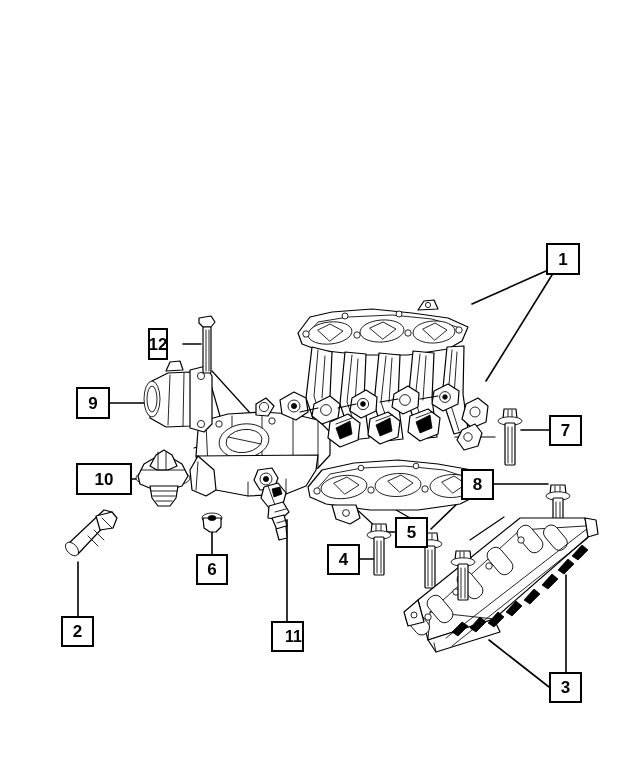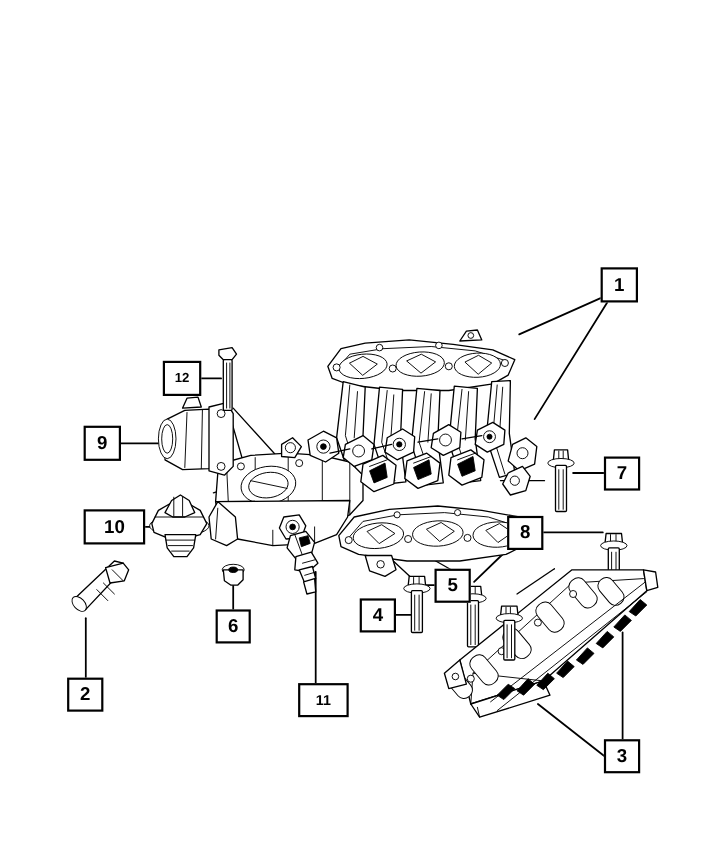--- a/index.html
+++ b/index.html
@@ -419,21 +419,21 @@
   </div>
 
   <div class="callout-box" style="left:76px; top:387px; width:34px; height:32px; font-size:17px;">
     <span class="callout-num">9</span>
   </div>
 
   <div class="callout-box" style="left:76px; top:463px; width:56px; height:32px; font-size:17px;">
     <span class="callout-num">10</span>
   </div>
 
-  <div class="callout-box" style="left:271px; top:621px; width:46px; height:31px; font-size:13px;">
+  <div class="callout-box" style="left:271px; top:621px; width:33px; height:31px; font-size:16px;justify-content:flex-end;">
     <span class="callout-num">11</span>
   </div>
 
-  <div class="callout-box" style="left:148px; top:328px; width:35px; height:32px; font-size:12px;">
+  <div class="callout-box" style="left:148px; top:328px; width:20px; height:32px; font-size:17px;">
     <span class="callout-num">12</span>
   </div>
 
 </div>
 
 </body></html>

